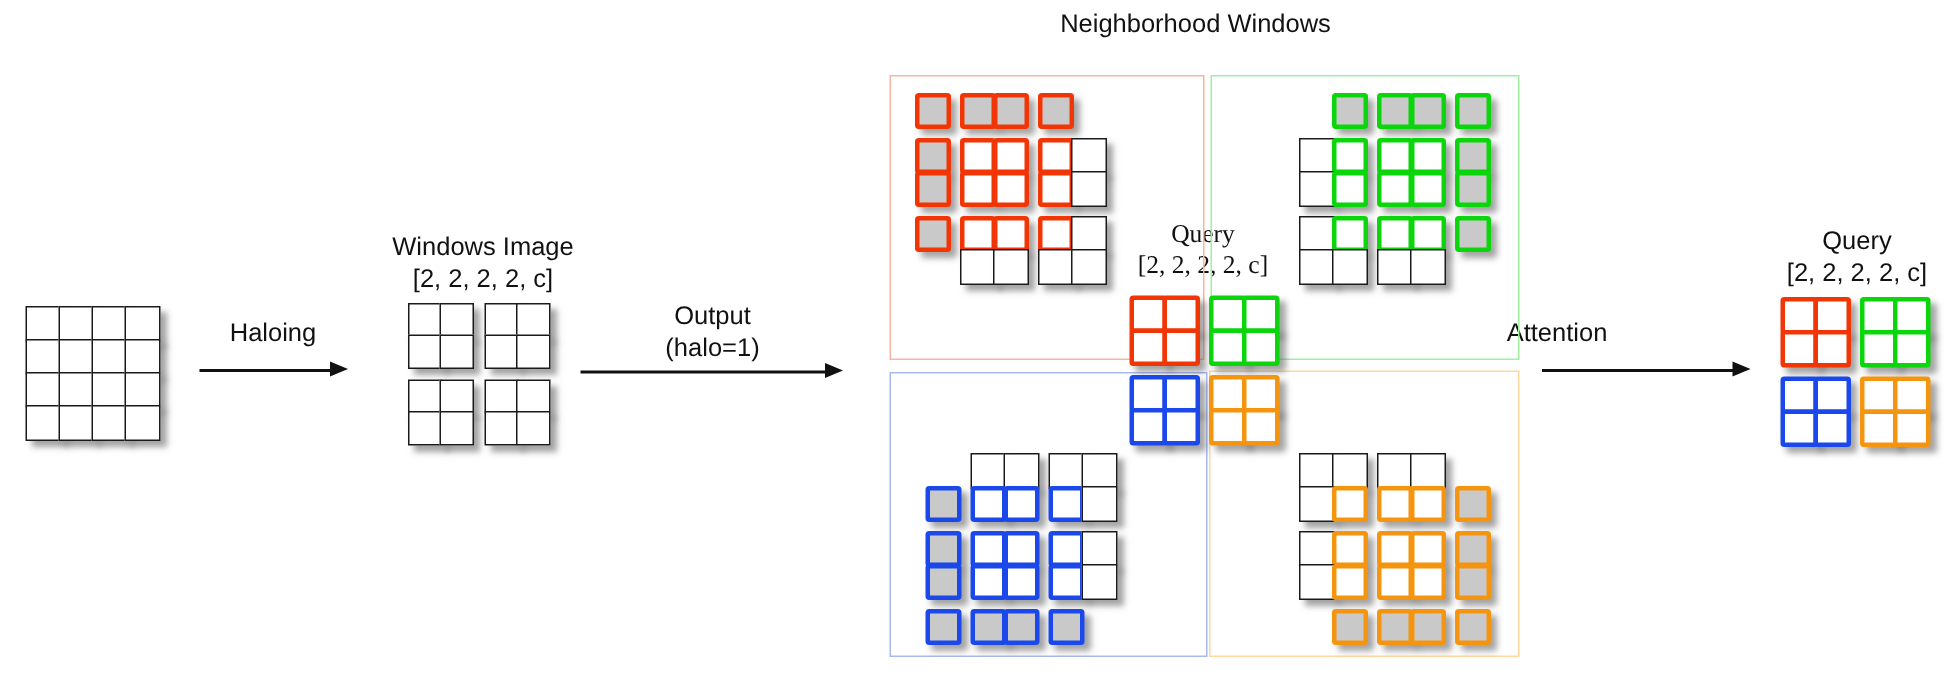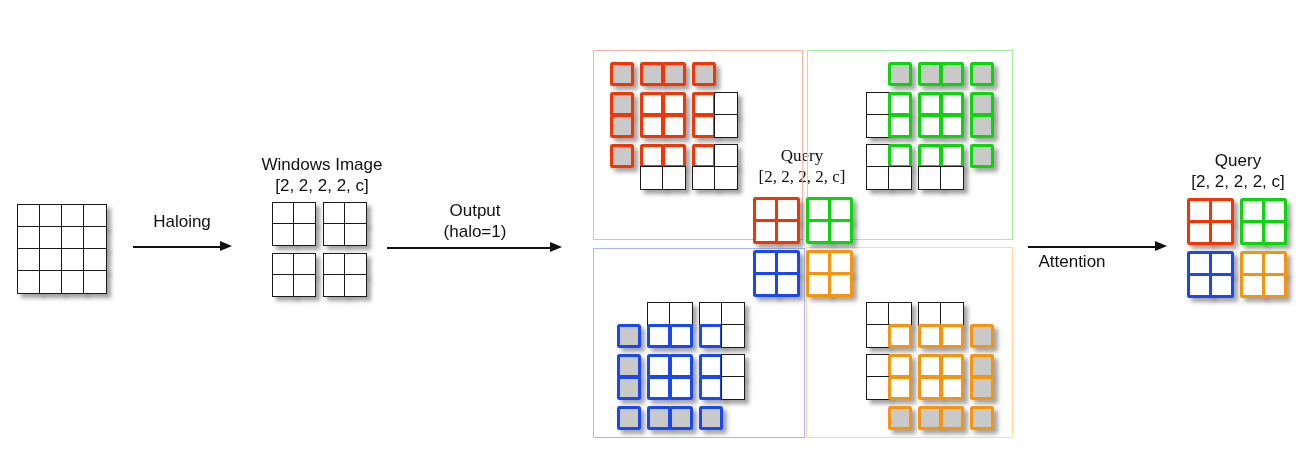--- a/index.html
+++ b/index.html
@@ -27,20 +27,21 @@
 
 <div id="diagram">
 
 
   <div class="clabel" style="left:322px; top:154px;">
     <div>Windows Image</div>
     <div>[2, 2, 2, 2, c]</div>
   </div>
 
   <div class="clabel" style="left:797px; top:5px;">
+    <div>Neighborhood Windows</div>
   </div>
 
   <div class="clabel" style="left:802px; top:145px;font-family:Liberation Serif, serif;">
     <div>Query</div>
     <div>[2, 2, 2, 2, c]</div>
   </div>
 
   <div class="clabel" style="left:1238px; top:150px;">
     <div>Query</div>
     <div>[2, 2, 2, 2, c]</div>
@@ -50,21 +51,21 @@
   <div class="arrow-line" style="left:133px; top:246px; width:89px;"></div>
   <div class="arrow-head" style="left:220px; top:241px;"></div>
 
   <div class="clabel" style="left:475px; top:200px;">
     <div>Output</div>
     <div>(halo=1)</div>
   </div>
   <div class="arrow-line" style="left:387px; top:247px; width:165px;"></div>
   <div class="arrow-head" style="left:550px; top:242px;"></div>
 
-  <div class="clabel" style="left:1072px; top:211px;margin-top:40px;">Attention</div>
+  <div class="clabel" style="left:1038px; top:211px;">Attention</div>
   <div class="arrow-line" style="left:1028px; top:246px; width:129px;"></div>
   <div class="arrow-head" style="left:1155px; top:241px;"></div>
 
   <div id="render-layer">
       <div class="frame" style="left: 593px; top: 50px; width: 210px; height: 190px; border-color: rgb(248, 180, 164);"></div>
       <div class="frame" style="left: 807px; top: 50px; width: 206px; height: 190px; border-color: rgb(160, 240, 160);"></div>
       <div class="frame" style="left: 593px; top: 248px; width: 212px; height: 190px; border-color: rgb(168, 184, 240);"></div>
       <div class="frame" style="left: 806px; top: 247px; width: 207px; height: 191px; border-color: rgb(255, 217, 160);"></div>
       <div class="struct" style="left: 17px; top: 204px;">
         <div class="cell" style="left: 0px; top: 0px; width: 24px; height: 24px; border: 1.5px solid rgb(26, 26, 26); background: rgb(255, 255, 255);"></div>

